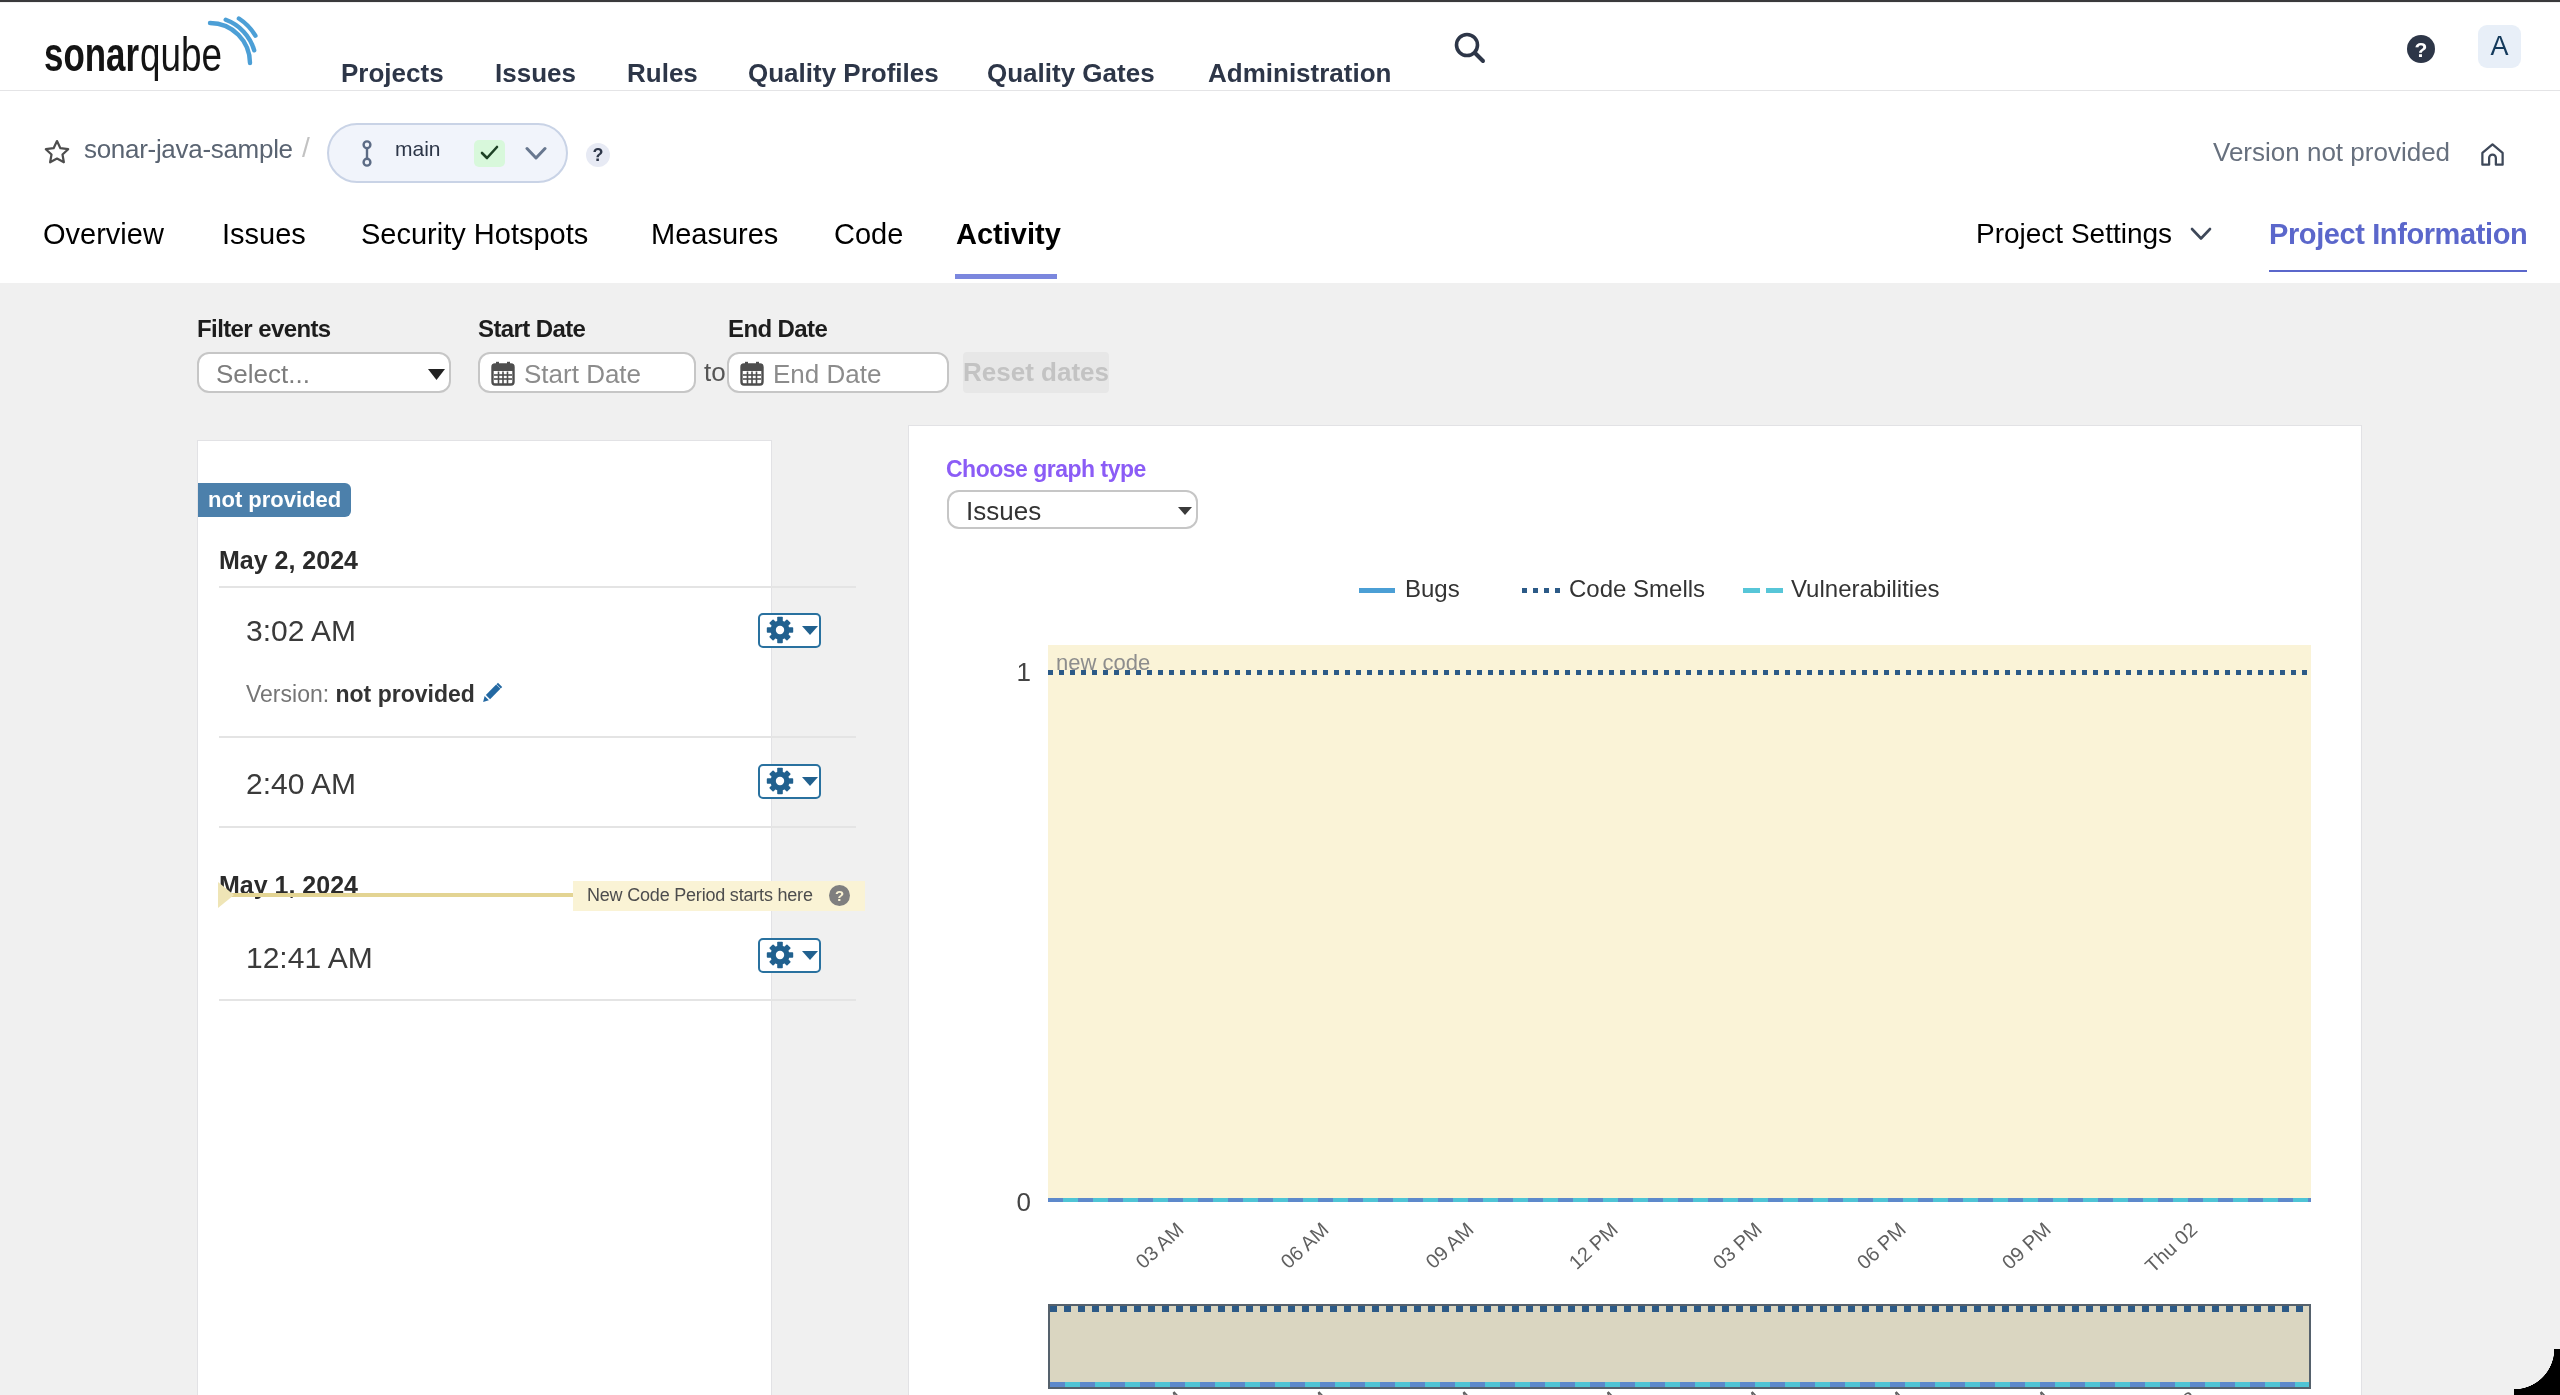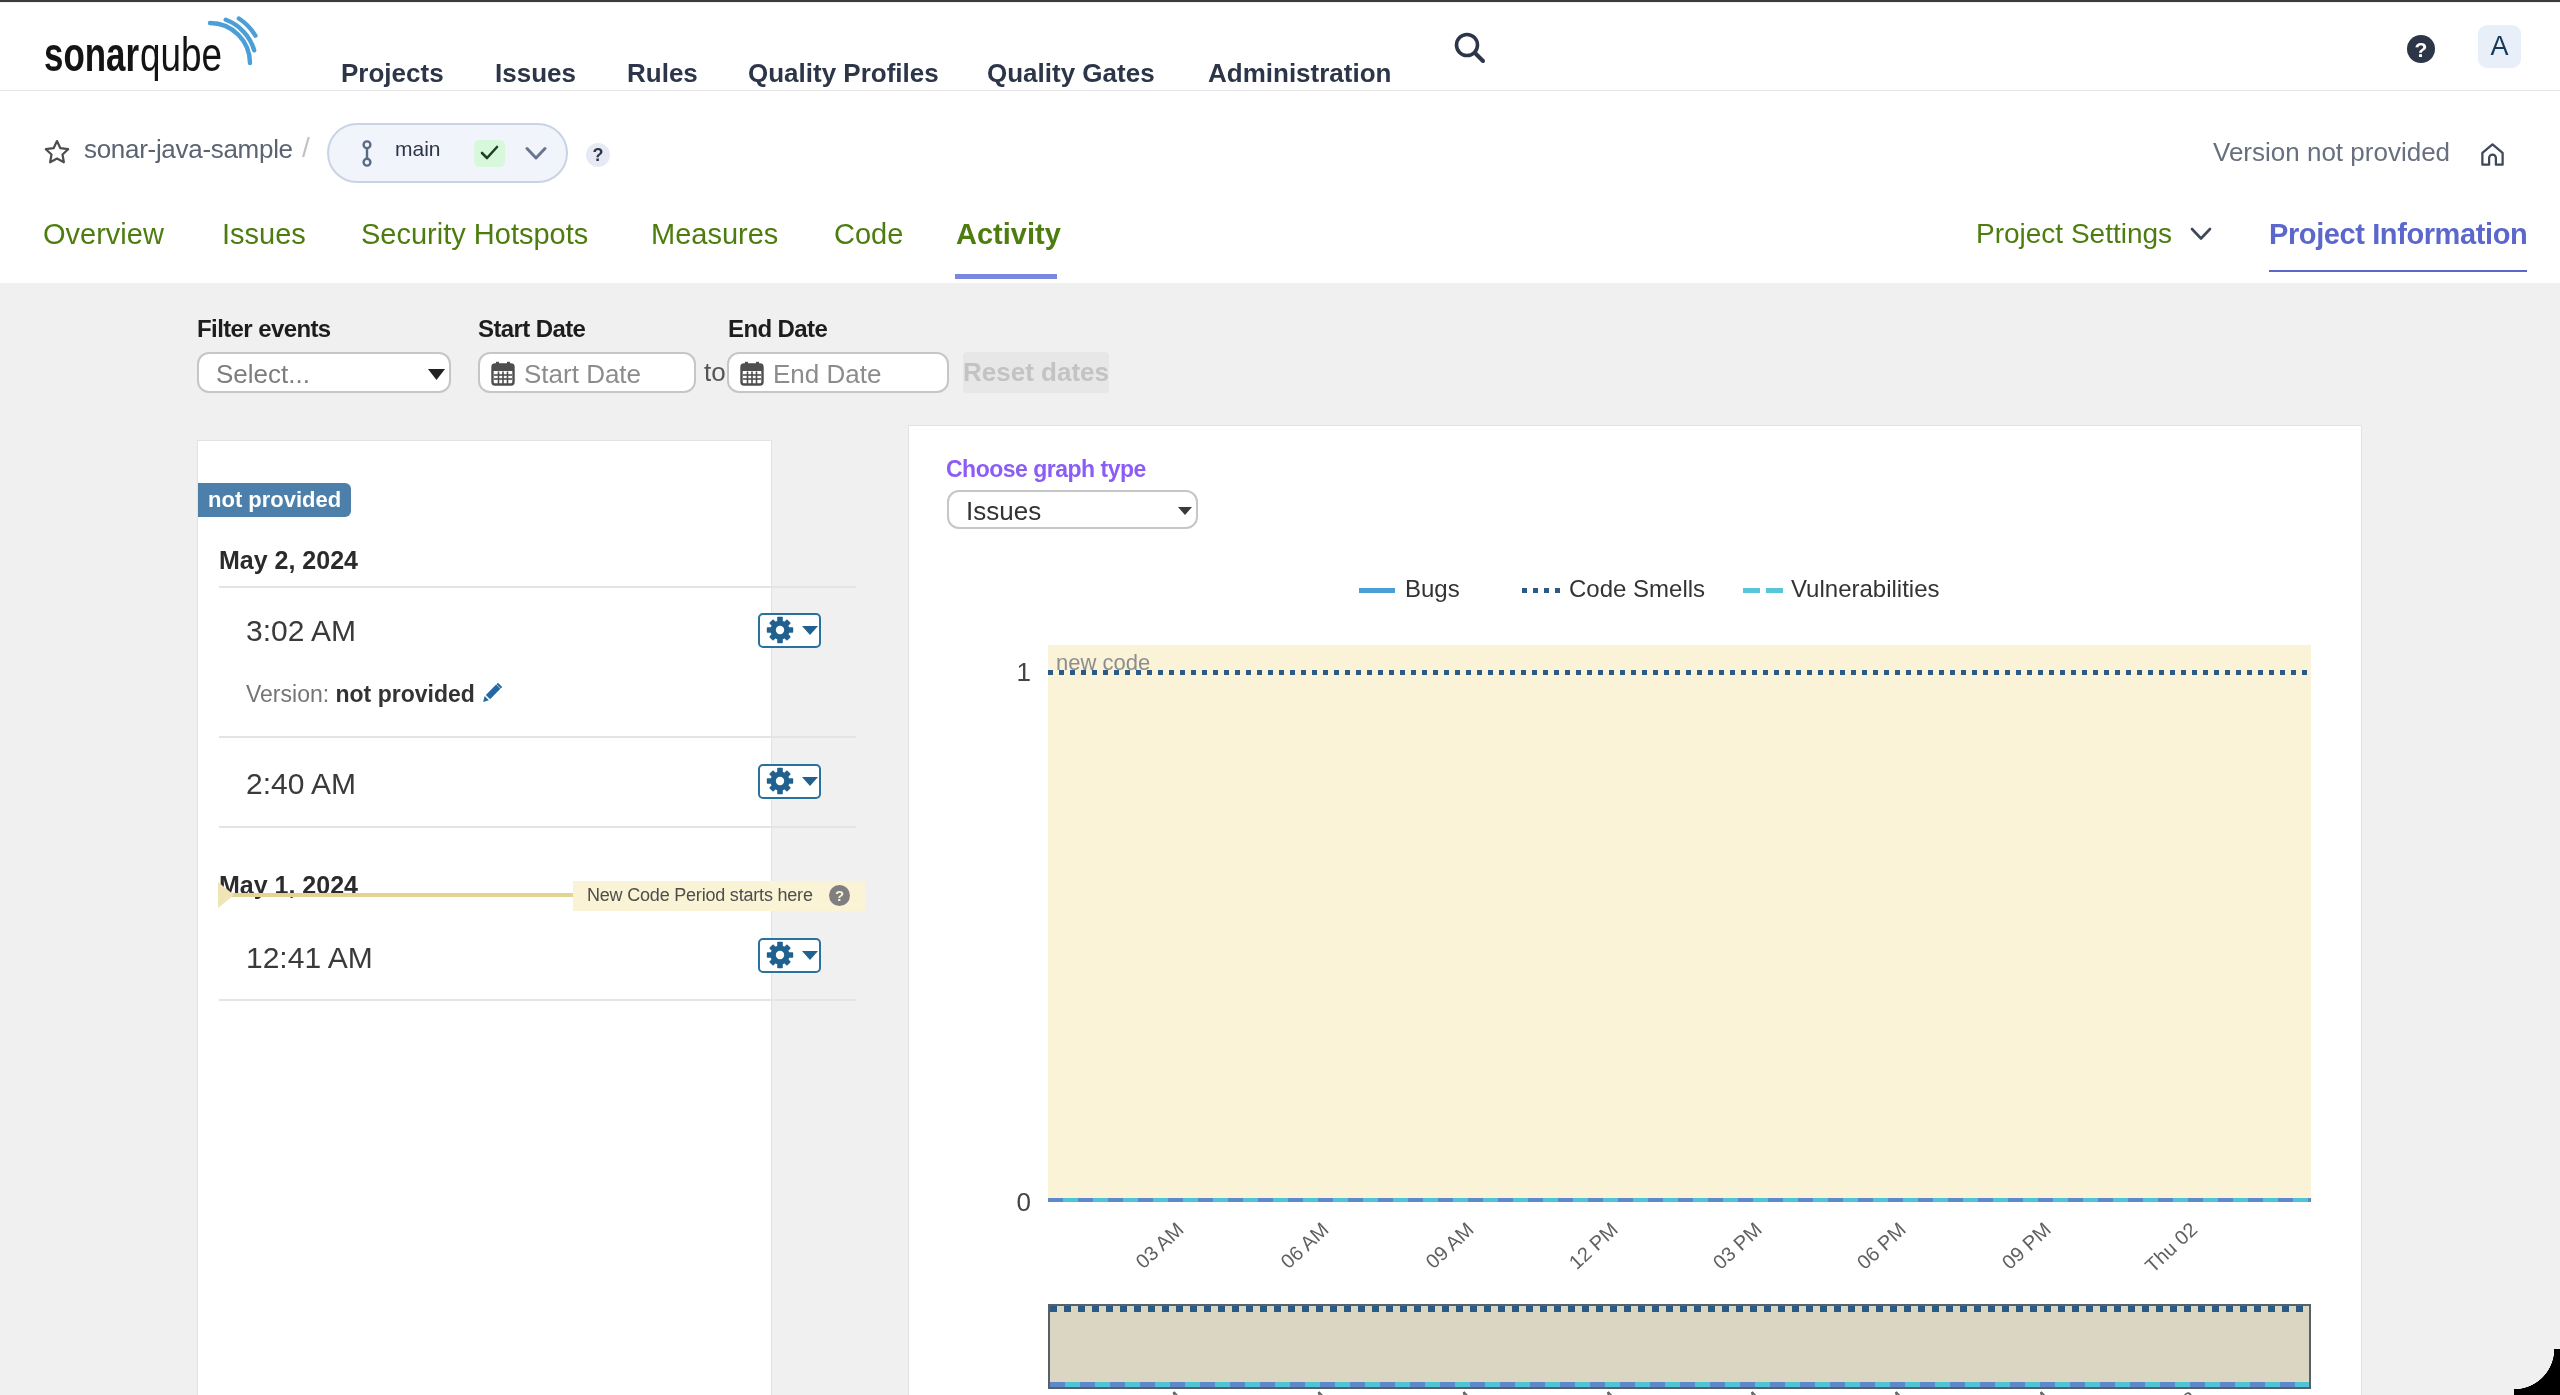--- a/index.html
+++ b/index.html
@@ -5,21 +5,21 @@
 * { margin:0; padding:0; box-sizing:border-box; }
 html,body { width:2560px; height:1395px; overflow:hidden; }
 body { font-family:"Liberation Sans", sans-serif; background:#f0f0f0; position:relative; }
 .abs { position:absolute; }
 #topstrip { left:0; top:0; width:2560px; height:2px; background:#3a3a3c; }
 #navbar { left:0; top:3px; width:2560px; height:88px; background:#fff; border-bottom:1px solid #e4e4e6; }
 .navlink { position:absolute; top:30px; font-size:26px; font-weight:bold; color:#2d3648; white-space:nowrap;margin-top:25px; }
 #subheader { left:0; top:91px; width:2560px; height:192px; background:#fff; }
 .crumbtxt { font-size:26px; letter-spacing:-0.3px; color:#5a6472; }
 #branchpill { left:327px; top:32px; width:241px; height:60px; background:#f1f4fb; border:2px solid #c9d3e6; border-radius:30px; }
-.tab { position:absolute; top:127px; font-size:29px; color:#4d7c0f; white-space:nowrap; }
+.tab { position:absolute; top:127px; font-size:29px; color:#000000; white-space:nowrap; }
 #activitybar { left:955px; top:183px; width:102px; height:5px; background:#7b87de; }
 #warnbox { left:1595px; top:26px; width:593px; height:71px; border:2px solid #eecb63; border-radius:8px; background:#fff; }
 #warnicon { position:absolute; left:0; top:0; width:66px; height:67px; background:#fcf3d7; border-radius:6px 0 0 6px; }
 .flabel { position:absolute; font-size:24px; font-weight:bold; letter-spacing:-0.6px; color:#1d1d1d; white-space:nowrap; }
 .finput { position:absolute; background:#fff; border:2px solid #c6c6c6; border-radius:12px; height:41px;text-align:right; }
 .ph { font-size:26px; color:#8c8c8c; }
 #leftcard { left:197px; top:440px; width:575px; height:970px; background:#fff; border:1px solid #e2e2e5; border-bottom:none; }
 #rightcard { left:908px; top:425px; width:1454px; height:970px; background:#fff; border:1px solid #e2e2e5; border-bottom:none; }
 .hr { position:absolute; height:2px; background:#e4e4e4; }
 .datehdr { position:absolute; font-size:25px; font-weight:bold; color:#2b2b2b; white-space:nowrap; }

